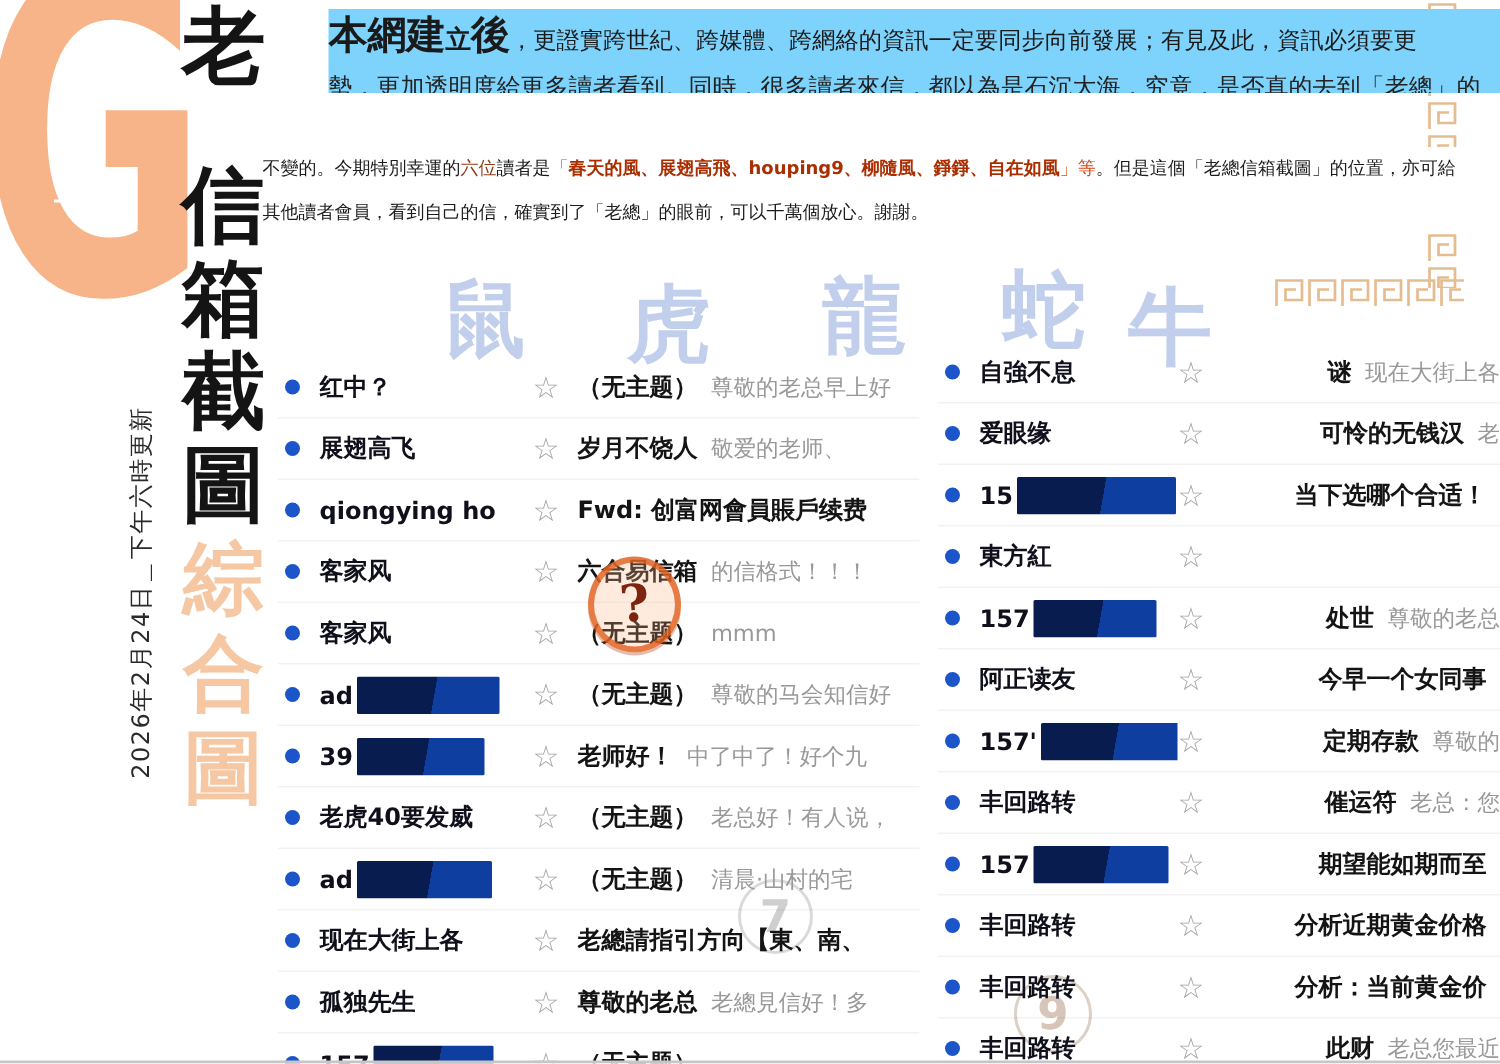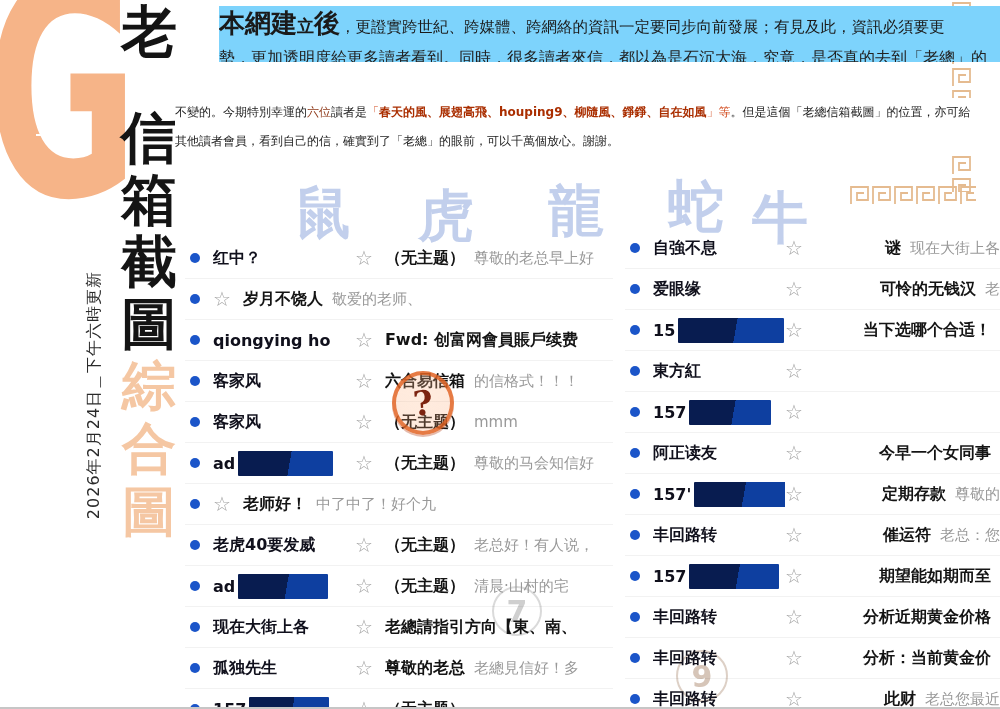--- a/index.html
+++ b/index.html
@@ -179,20 +179,21 @@
 
 <div class="mail-col col-left" id="col-left">
     <div class="mail-row">
       <span class="dot"></span>
       <span class="sender">红中？</span>
       <span class="star">☆</span>
       <span class="subject"><span class="subj-bold">（无主题）</span><span class="subj-prev">尊敬的老总早上好</span></span>
     </div>
     <div class="mail-row">
       <span class="dot"></span>
+      <span class="sender">展翅高飞</span>
       <span class="star">☆</span>
       <span class="subject"><span class="subj-bold">岁月不饶人</span><span class="subj-prev">敬爱的老师、</span></span>
     </div>
     <div class="mail-row">
       <span class="dot"></span>
       <span class="sender">qiongying ho</span>
       <span class="star">☆</span>
       <span class="subject"><span class="subj-bold">Fwd: 创富网會員賬戶续费</span></span>
     </div>
     <div class="mail-row">
@@ -208,20 +209,21 @@
       <span class="subject"><span class="subj-bold">（无主题）</span><span class="subj-prev">mmm</span></span>
     </div>
     <div class="mail-row">
       <span class="dot"></span>
       <span class="sender">ad<span class="redact" style="width: 95px;"></span></span>
       <span class="star">☆</span>
       <span class="subject"><span class="subj-bold">（无主题）</span><span class="subj-prev">尊敬的马会知信好</span></span>
     </div>
     <div class="mail-row">
       <span class="dot"></span>
+      <span class="sender">39<span class="redact" style="width: 85px;"></span></span>
       <span class="star">☆</span>
       <span class="subject"><span class="subj-bold">老师好！</span><span class="subj-prev">中了中了！好个九</span></span>
     </div>
     <div class="mail-row">
       <span class="dot"></span>
       <span class="sender">老虎40要发威</span>
       <span class="star">☆</span>
       <span class="subject"><span class="subj-bold">（无主题）</span><span class="subj-prev">老总好！有人说，</span></span>
     </div>
     <div class="mail-row">
@@ -270,20 +272,21 @@
     </div>
     <div class="mail-row">
       <span class="dot"></span>
       <span class="sender">東方紅</span>
       <span class="star">☆</span>
     </div>
     <div class="mail-row">
       <span class="dot"></span>
       <span class="sender">157<span class="redact" style="width: 82px;"></span></span>
       <span class="star">☆</span>
+      <span class="subject"><span class="subj-bold">处世</span><span class="subj-prev">尊敬的老总</span></span>
     </div>
     <div class="mail-row">
       <span class="dot"></span>
       <span class="sender">阿正读友</span>
       <span class="star">☆</span>
       <span class="subject"><span class="subj-bold">今早一个女同事</span></span>
     </div>
     <div class="mail-row">
       <span class="dot"></span>
       <span class="sender">157'<span class="redact" style="width: 92px;"></span></span>

